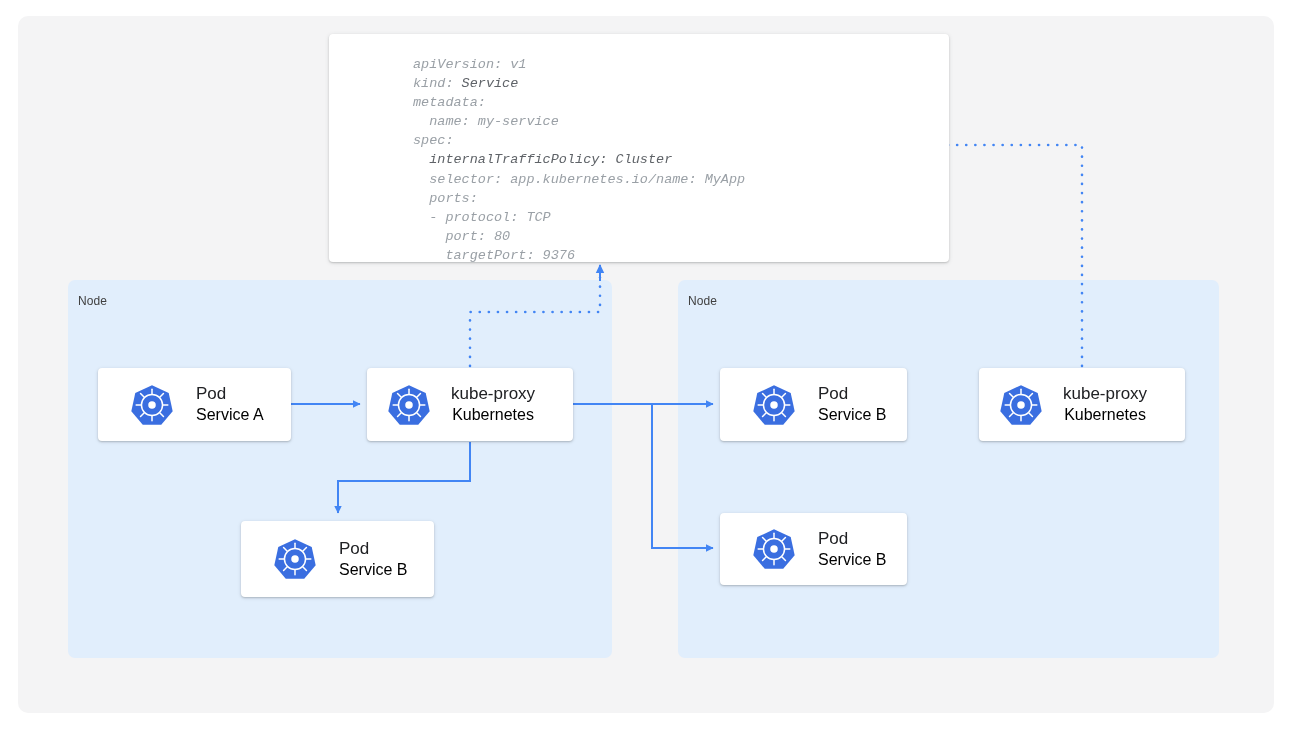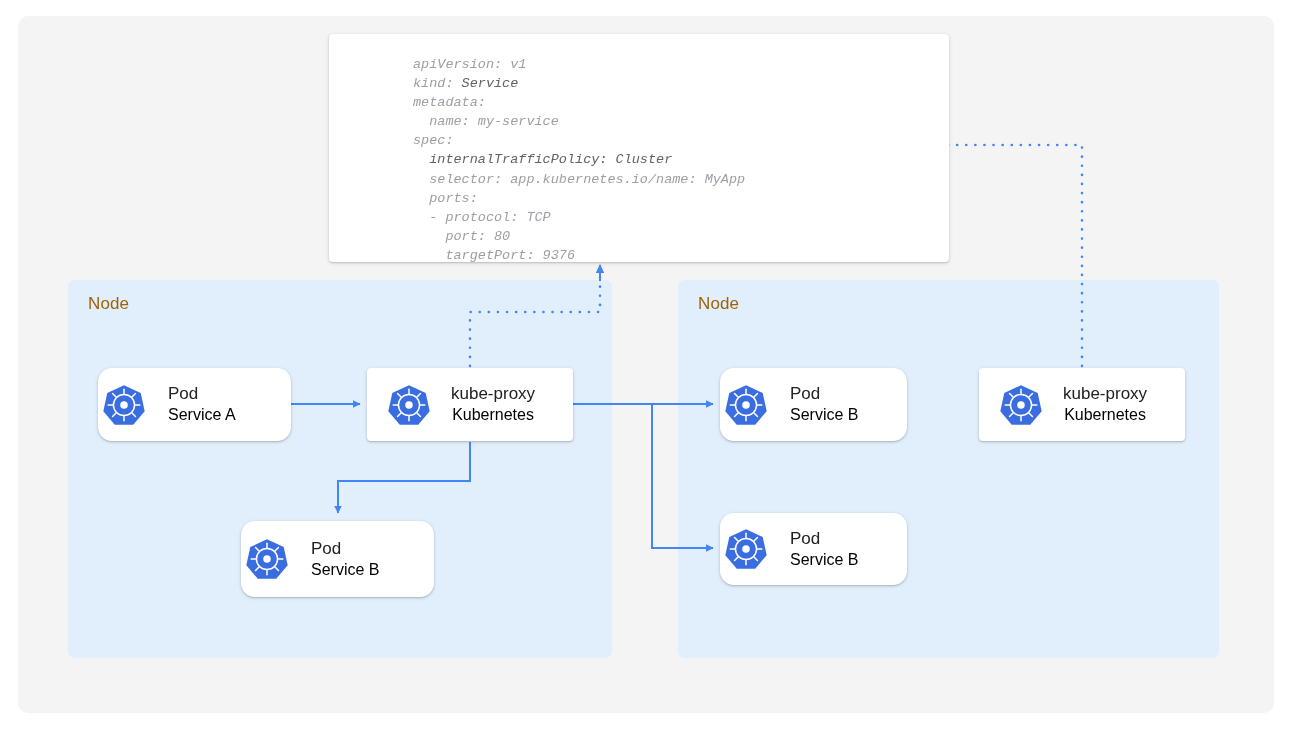--- a/index.html
+++ b/index.html
@@ -42,24 +42,24 @@
   }
 
   
   .node {
     position: absolute;
     background: #e1eefc;
     border-radius: 7px;
   }
   .node-label {
     position: absolute;
-    left: 20px;
+    left: 10px;
     top: 14px;
-    font-size: 17px;
-    color: #a16207;
+    font-size: 12px;
+    color: #404040;
     letter-spacing: .1px;
     white-space: nowrap;
   }
 
   
   .card {
     position: absolute;
     background: #ffffff;
     border-radius: 4px;
     box-shadow: 0 1px 2px rgba(60,64,67,.28), 0 1px 4px rgba(60,64,67,.10);
@@ -84,22 +84,21 @@
     white-space: nowrap;
   }
   .card-sub {
     font-size: 16px;
     color: #000000;
     white-space: nowrap;
   }
 
   
   .card.pod {
-    padding-left: 4px;
-    border-radius: 14px;
+    padding-left: 32px;
   }
   .card.pod .card-text {
     margin-left: 22px;
     align-items: flex-start;
     text-align: left;
   }
 
   
   .card.proxy {
     padding-left: 20px;

